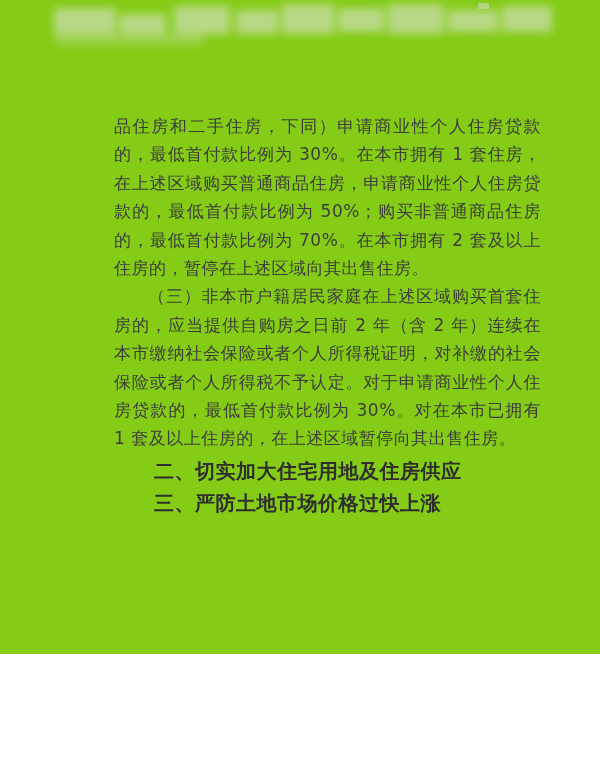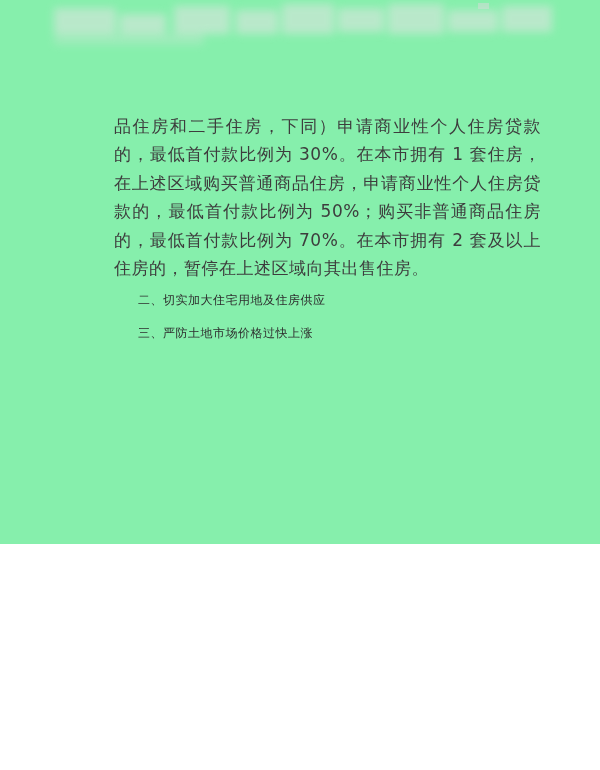--- a/index.html
+++ b/index.html
@@ -3,22 +3,22 @@
 <meta charset="utf-8">
 <style>
   html, body {
     margin: 0;
     padding: 0;
     background: #ffffff;
   }
   .page {
     position: relative;
     width: 600px;
-    height: 544px;
-    background: #86efac;
+    height: 654px;
+    background: #84cc16;
     overflow: hidden;
     font-family: "DejaVu Sans", sans-serif;
   }
   
   .scan-band {
     position: absolute;
     top: 0;
     left: 48px;
     width: 510px;
     height: 46px;
@@ -54,23 +54,23 @@
     letter-spacing: 0.5px;
   }
   .para {
     margin: 0;
   }
   .indent {
     text-indent: 2em;
   }
   .heading {
     margin: 4px 0 3px 0;
-    font-size: 12px;
+    font-size: 20px;
     line-height: 28.4px;
-    font-weight: normal;
+    font-weight: bold;
     color: #2e2e2e;
     text-indent: 2em;
   }
   .footer {
     position: absolute;
     left: 137px;
     top: 740px;
     font-size: 16px;
     color: #3d3d3d;
     letter-spacing: 2px;
@@ -90,20 +90,21 @@
     <div class="scan-blob" style="left:290px; top:8px;  width:46px; height:24px;"></div>
     <div class="scan-blob" style="left:340px; top:4px;  width:56px; height:30px;"></div>
     <div class="scan-blob" style="left:400px; top:10px; width:50px; height:22px;"></div>
     <div class="scan-blob" style="left:454px; top:6px;  width:50px; height:26px;"></div>
     <div class="scan-blob" style="left:6px;   top:34px; width:150px; height:11px; opacity:0.5;"></div>
   </div>
   <div class="scan-speck"></div>
 
   <div class="body-text">
     <p class="para">品住房和二手住房，下同）申请商业性个人住房贷款的，最低首付款比例为 30%。在本市拥有 1 套住房，在上述区域购买普通商品住房，申请商业性个人住房贷款的，最低首付款比例为 50%；购买非普通商品住房的，最低首付款比例为 70%。在本市拥有 2 套及以上住房的，暂停在上述区域向其出售住房。</p>
+    <p class="para indent">（三）非本市户籍居民家庭在上述区域购买首套住房的，应当提供自购房之日前 2 年（含 2 年）连续在本市缴纳社会保险或者个人所得税证明，对补缴的社会保险或者个人所得税不予认定。对于申请商业性个人住房贷款的，最低首付款比例为 30%。对在本市已拥有 1 套及以上住房的，在上述区域暂停向其出售住房。</p>
     <h3 class="heading">二、切实加大住宅用地及住房供应</h3>
     <h3 class="heading">三、严防土地市场价格过快上涨</h3>
 
   </div>
 
   <div class="footer">— 2 —</div>
 
 </div>
 
 </body></html>

